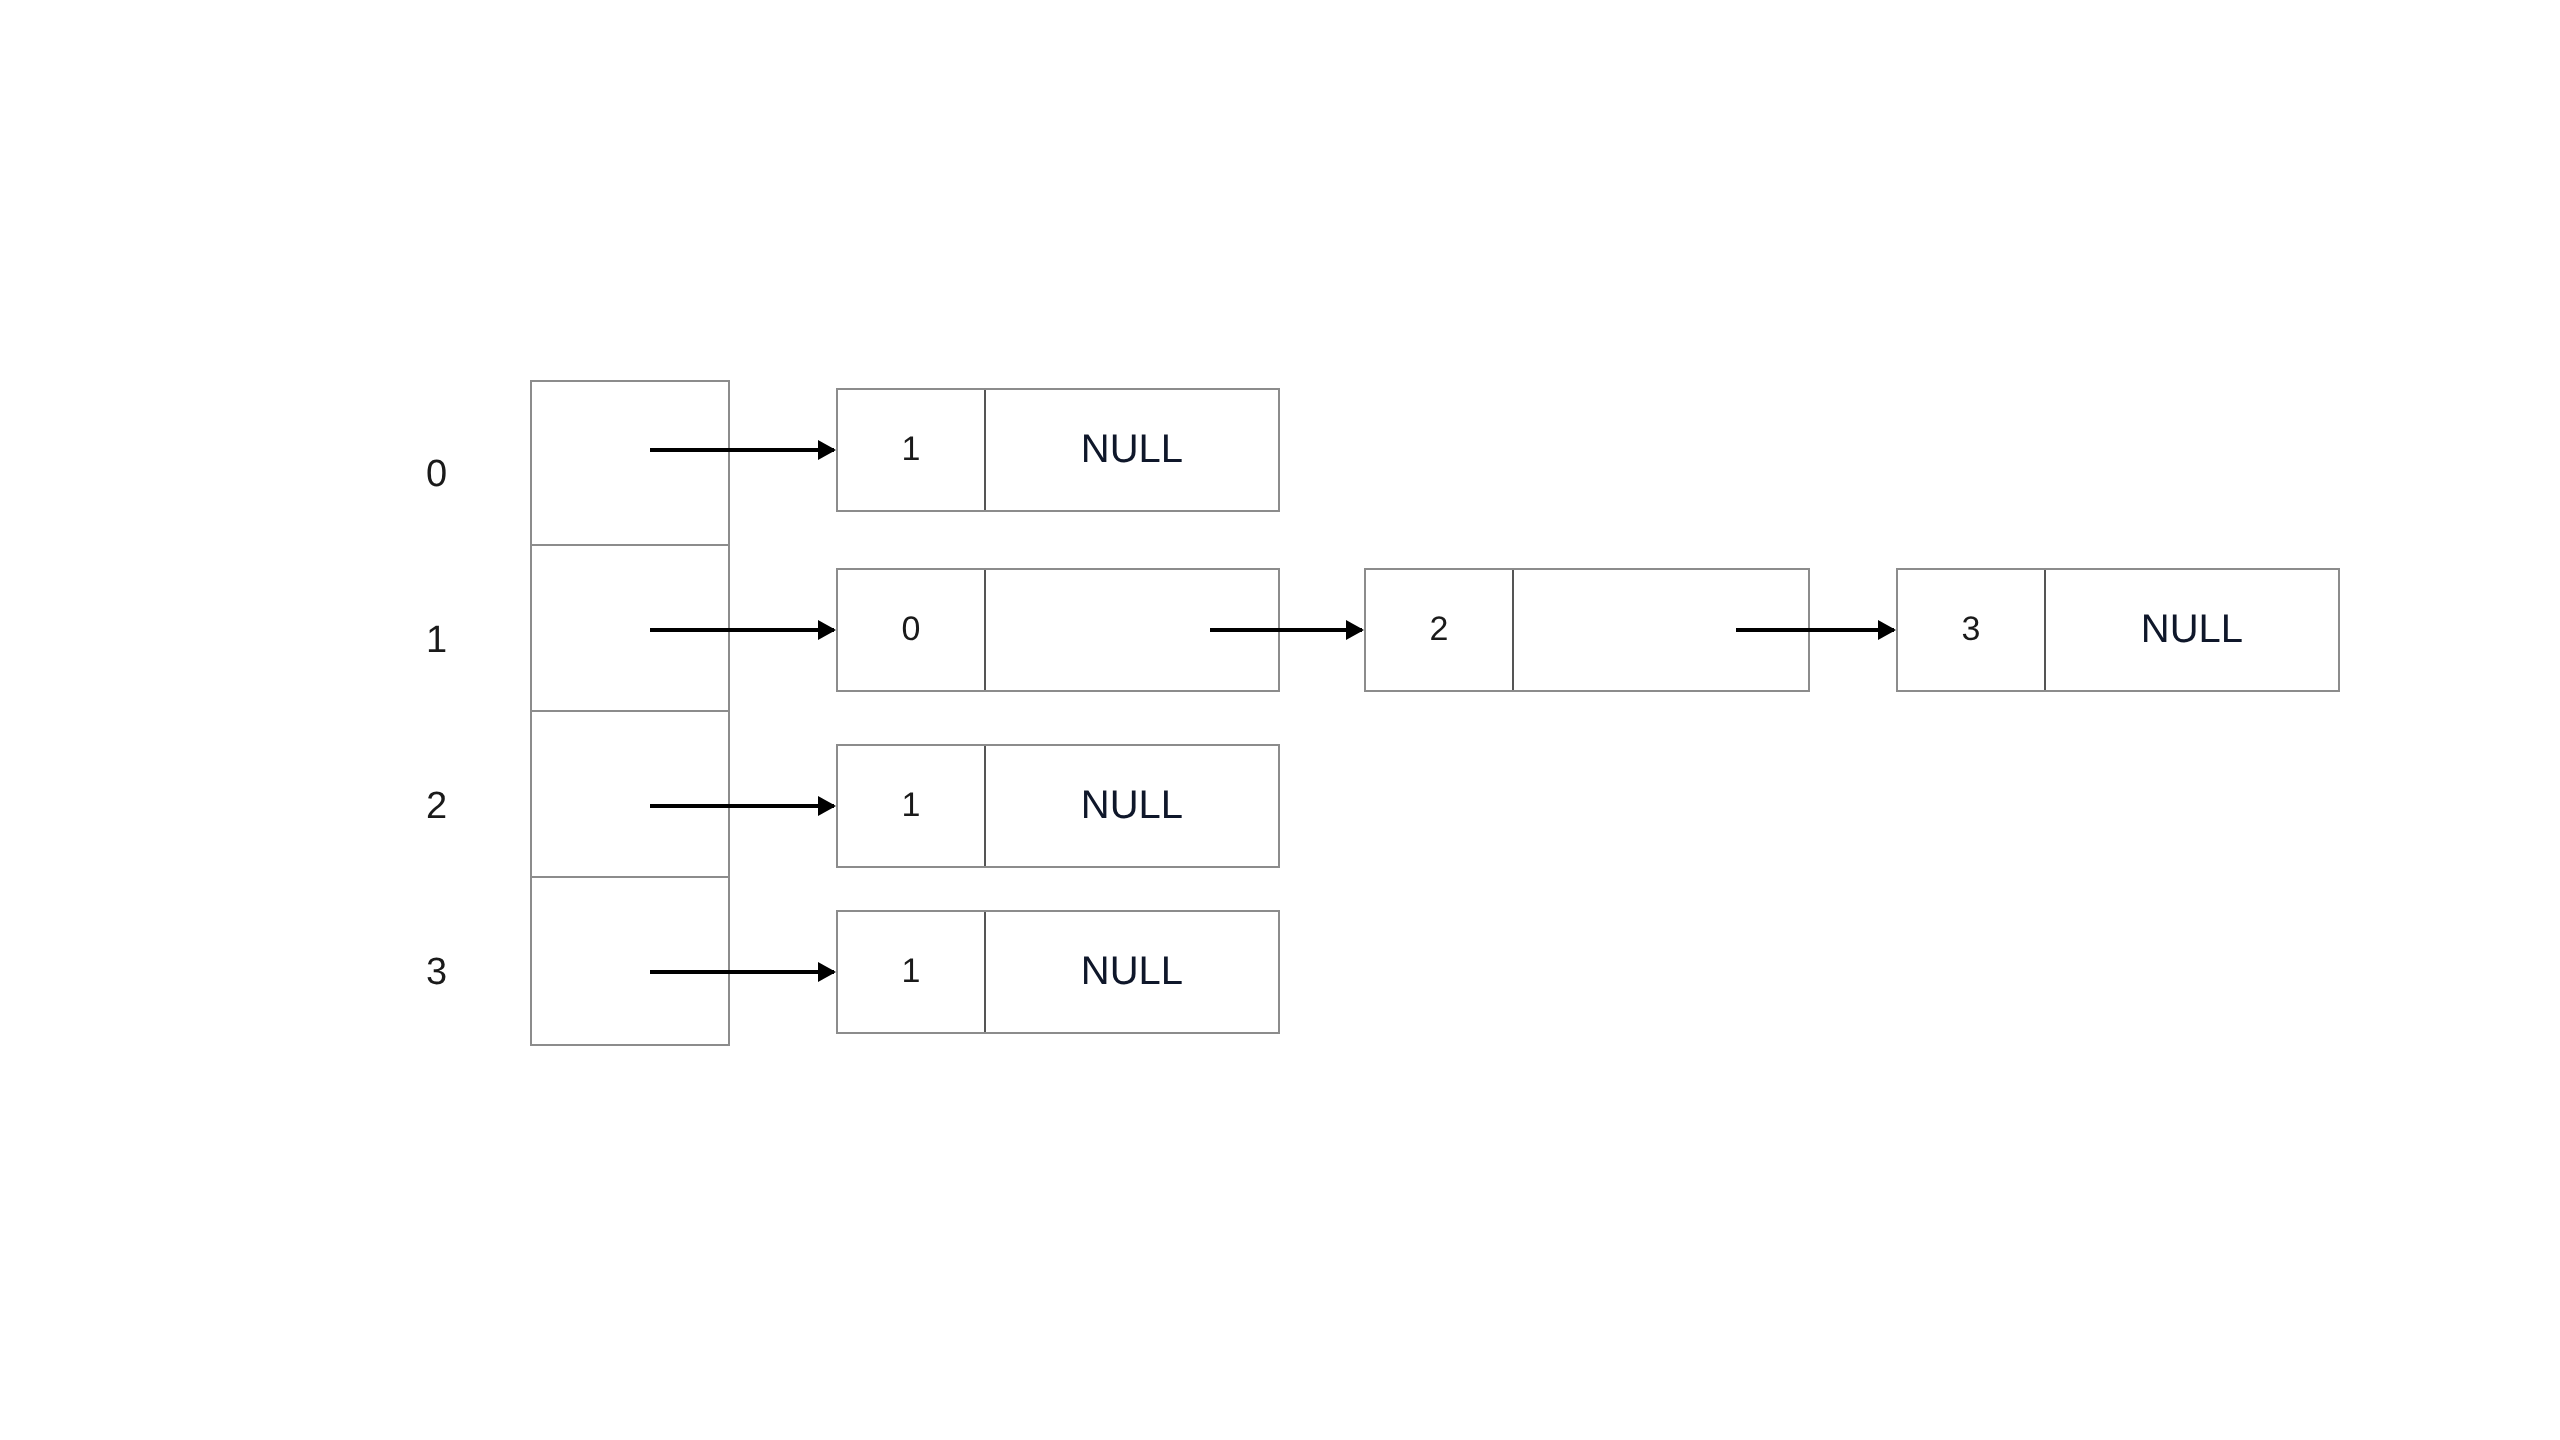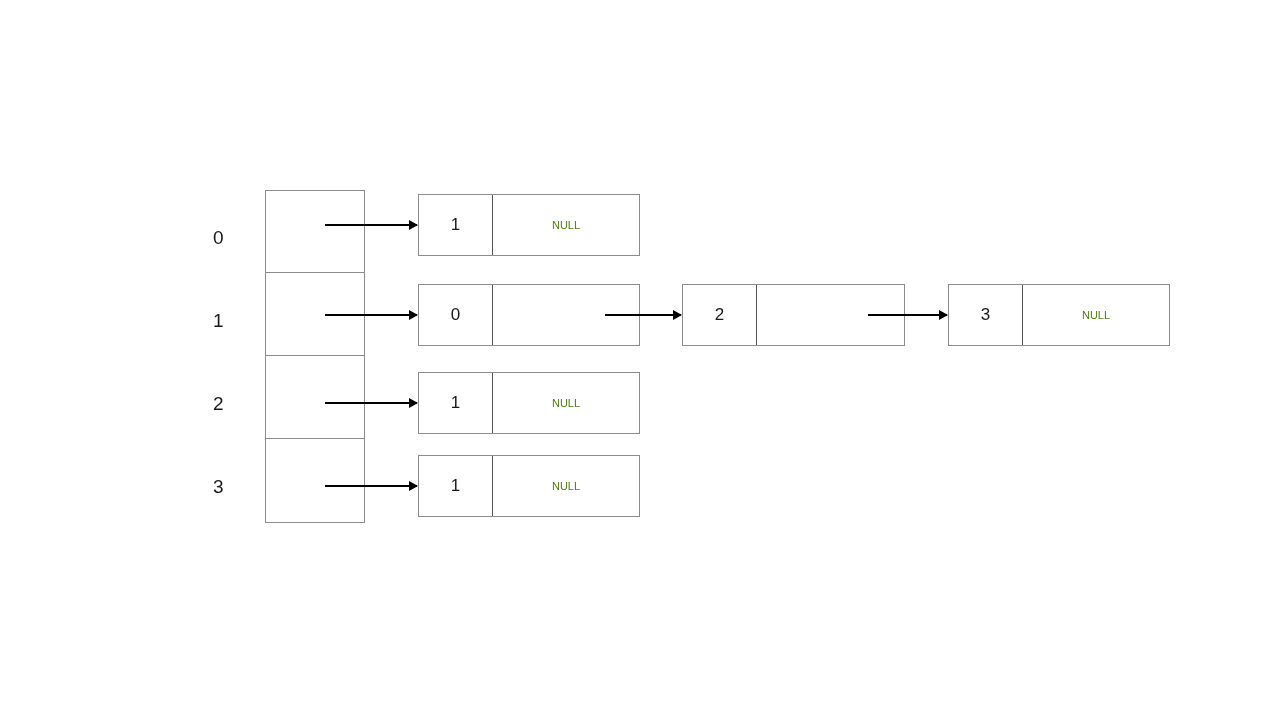--- a/index.html
+++ b/index.html
@@ -75,22 +75,22 @@
     justify-content: center;
     font-size: 17px;
     color: #1a1a1a;
   }
   .node-val {
     flex: 1 1 auto;
     box-sizing: border-box;
     display: flex;
     align-items: center;
     justify-content: center;
-    font-size: 11px;
-    color: #4d7c0f;
+    font-size: 20px;
+    color: #0f172a;
   }
 
   
   .arrow {
     position: absolute;
     height: 2px;
     background: #000000;
   }
   .arrow::after {
     content: "";

